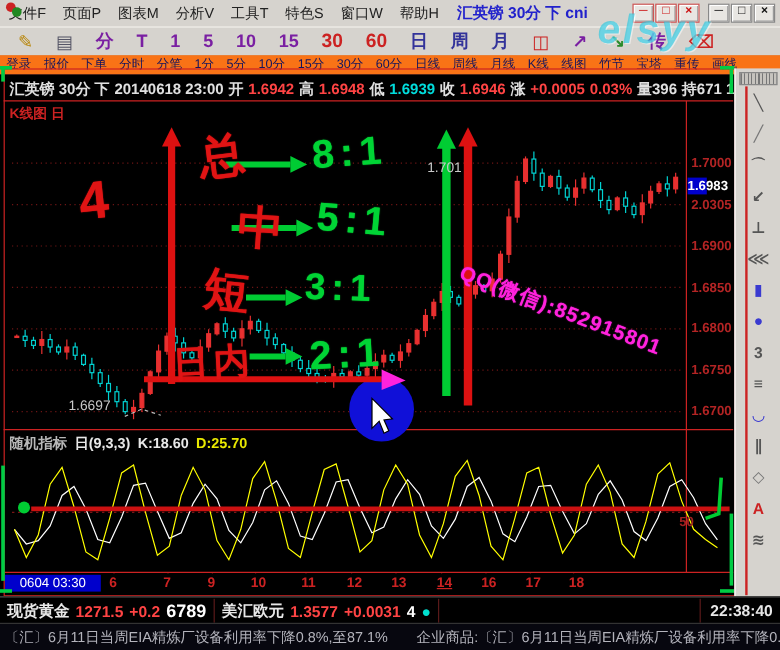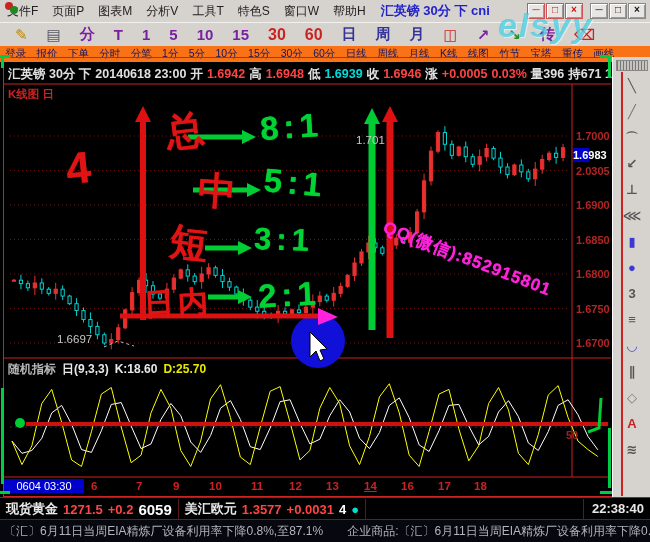--- a/index.html
+++ b/index.html
@@ -435,21 +435,21 @@
       </div>
   </div>
   <div class="abs rscroll"></div>
   <div class="redline" style="left:621px;top:72px;width:2px;height:424px"></div>
 
   <div class="abs statusbar">
     <span class="grp" id="sgrp1">
         <span class="seg" style="color: rgb(232, 232, 232);">现货黄金</span>
         <span class="seg" style="color: rgb(255, 68, 68);">1271.5</span>
         <span class="seg" style="color: rgb(255, 68, 68);">+0.2</span>
-        <span class="seg big" style="color: rgb(255, 255, 255);">6059</span>
+        <span class="seg big" style="color: rgb(255, 255, 255);">6789</span>
       </span>
     <span class="grp" id="sgrp2">
         <span class="seg" style="color: rgb(232, 232, 232);">美汇欧元</span>
         <span class="seg" style="color: rgb(255, 68, 68);">1.3577</span>
         <span class="seg" style="color: rgb(255, 68, 68);">+0.0031</span>
         <span class="seg" style="color: rgb(255, 255, 255);">4</span>
         <span class="seg" style="color: rgb(0, 224, 208);">●</span>
       </span>
     <span class="clock">22:38:40</span>
   </div>

